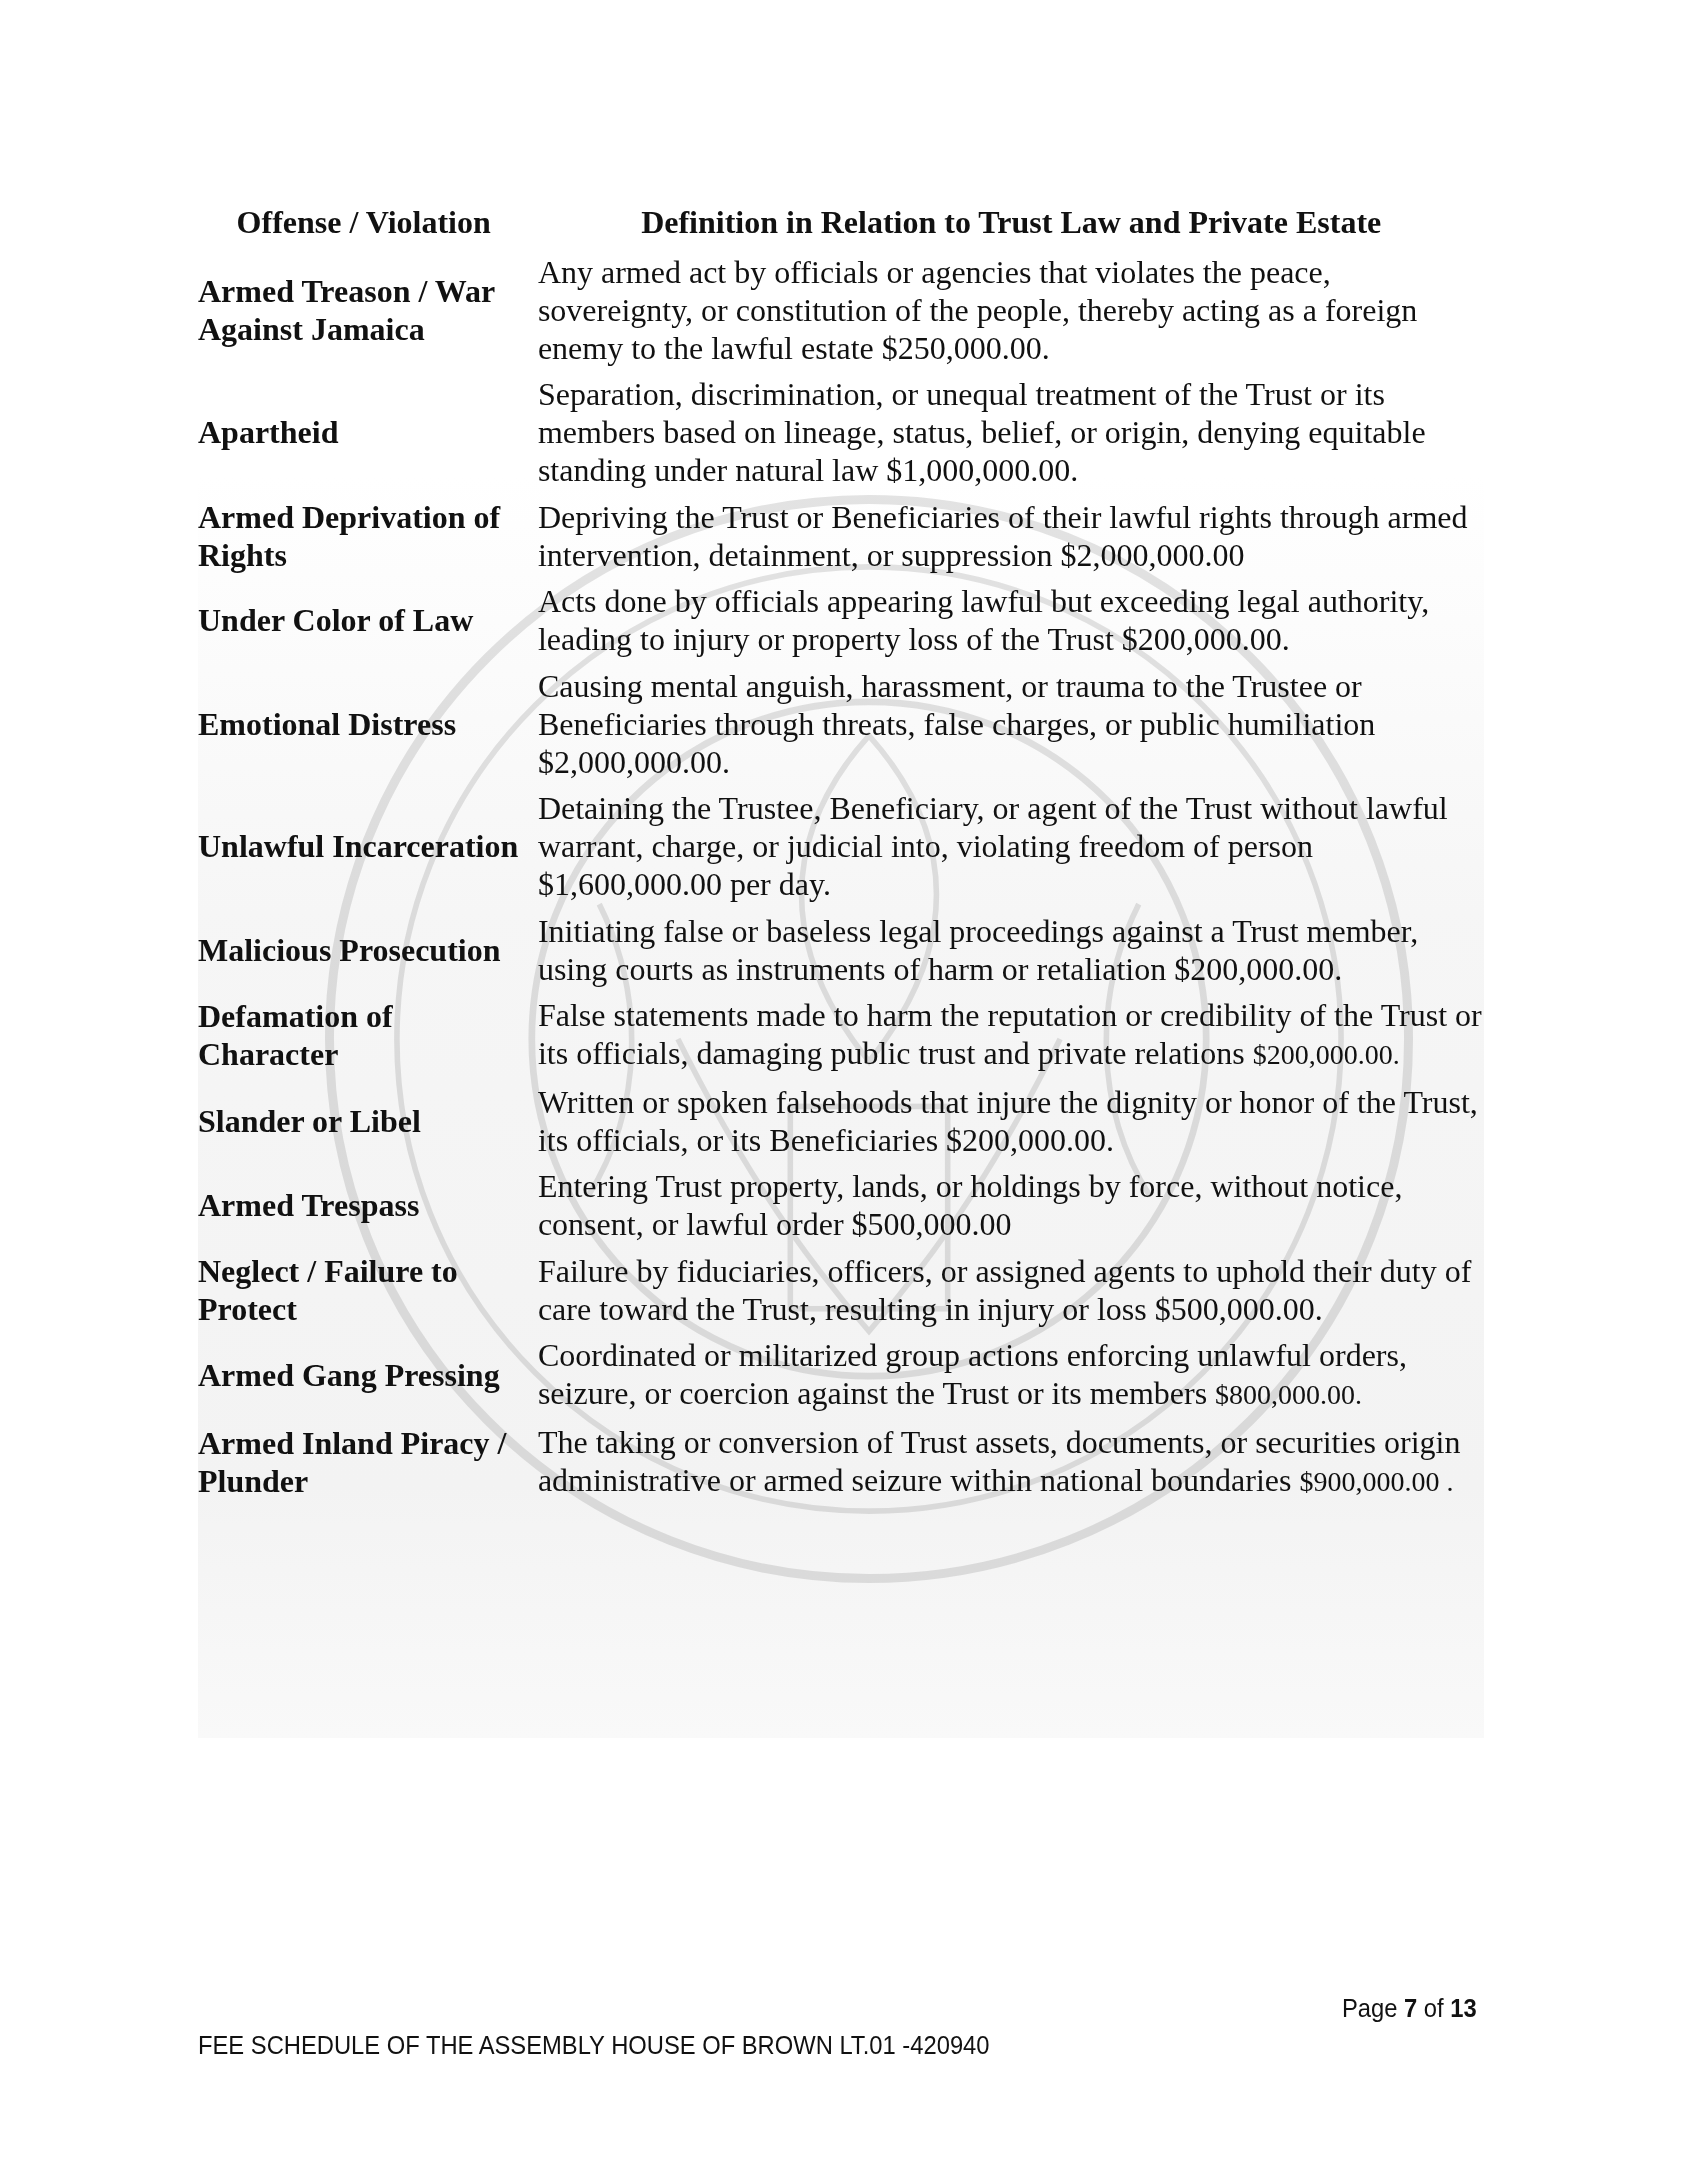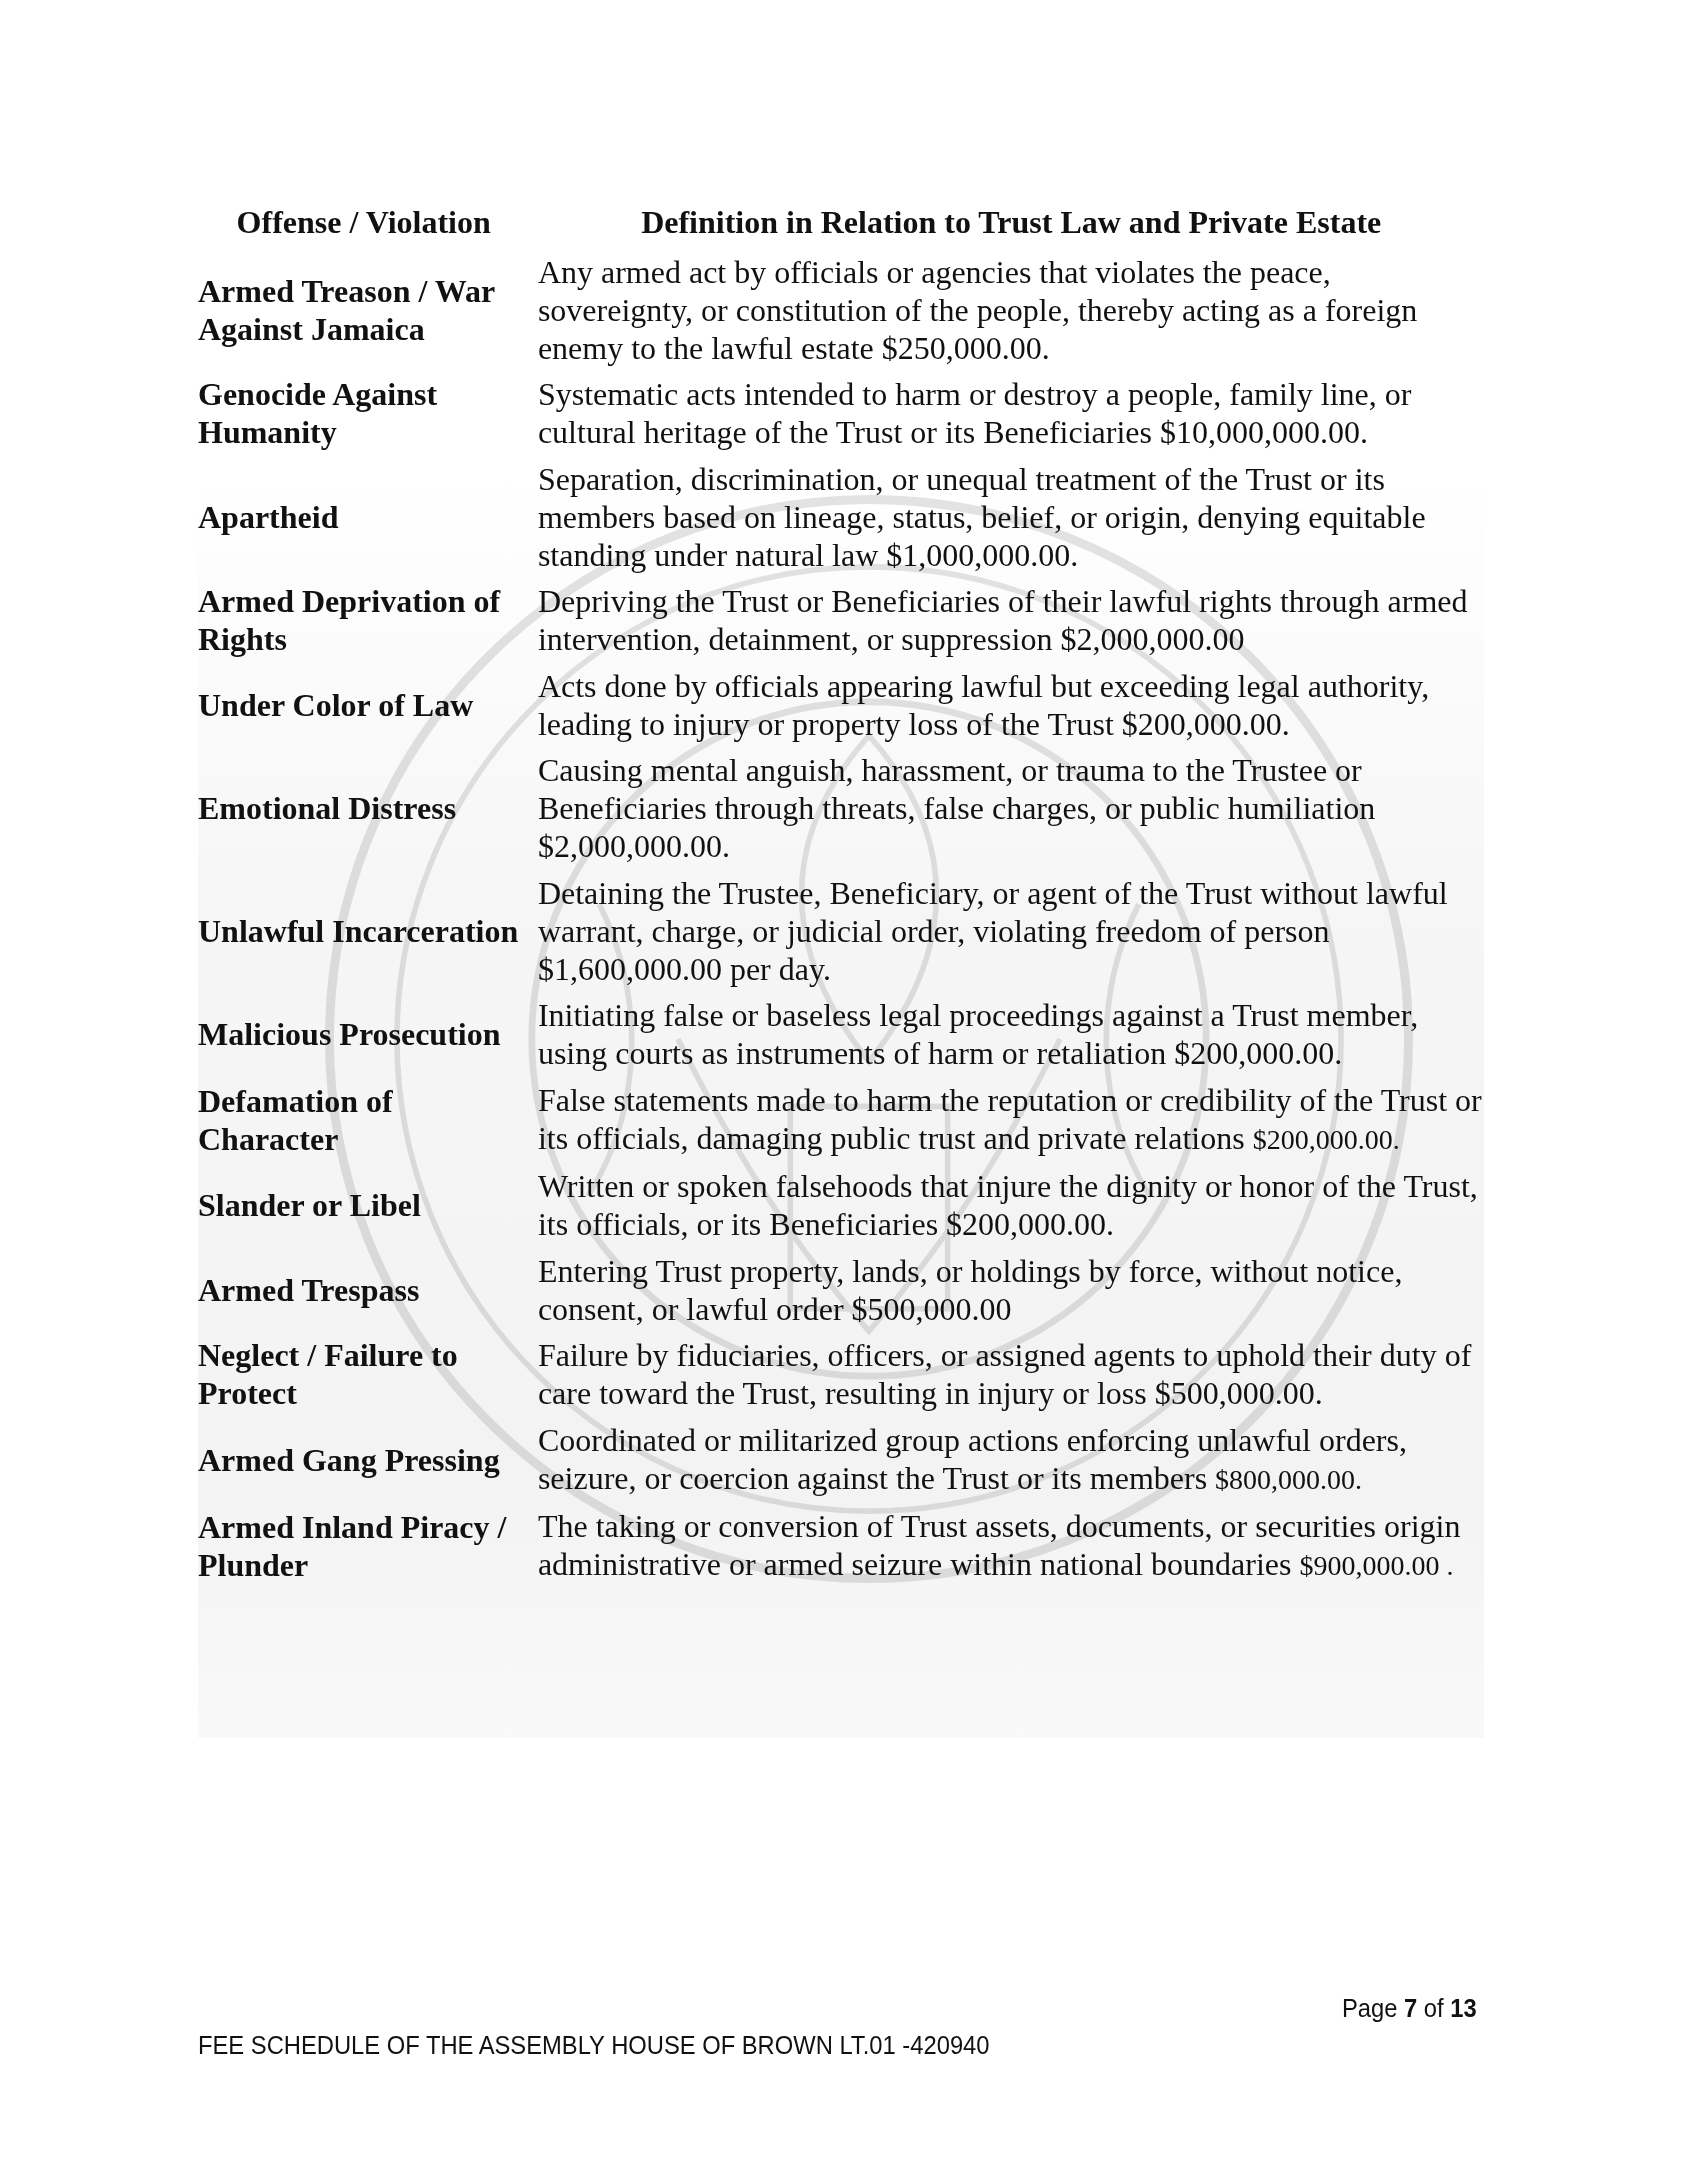--- a/index.html
+++ b/index.html
@@ -61,42 +61,38 @@
         <th class="col-offense">Offense / Violation</th>
         <th>Definition in Relation to Trust Law and Private Estate</th>
       </tr>
     </thead>
     <tbody id="fee-rows">
         <tr>
           <td class="offense">Armed Treason / War Against Jamaica</td>
           <td class="definition"><span>Any armed act by officials or agencies that violates the peace, sovereignty, or constitution of the people, thereby acting as a foreign enemy to the lawful estate </span><span class="fee">$250,000.00.</span><span></span></td>
         </tr>
         <tr>
-          <td class="offense">Genocide Against Humanity</td>
-          <td class="definition"><span>Systematic acts intended to harm or destroy a people, family line, or cultural heritage of the Trust or its Beneficiaries </span><span class="fee">$10,000,000.00.</span><span></span></td>
-        </tr>
-        <tr>
           <td class="offense">Apartheid</td>
           <td class="definition"><span>Separation, discrimination, or unequal treatment of the Trust or its members based on lineage, status, belief, or origin, denying equitable standing under natural law </span><span class="fee">$1,000,000.00.</span><span></span></td>
         </tr>
         <tr>
           <td class="offense">Armed Deprivation of Rights</td>
           <td class="definition"><span>Depriving the Trust or Beneficiaries of their lawful rights through armed intervention, detainment, or suppression </span><span class="fee">$2,000,000.00</span><span></span></td>
         </tr>
         <tr>
           <td class="offense">Under Color of Law</td>
           <td class="definition"><span>Acts done by officials appearing lawful but exceeding legal authority, leading to injury or property loss of the Trust </span><span class="fee">$200,000.00.</span><span></span></td>
         </tr>
         <tr>
           <td class="offense">Emotional Distress</td>
           <td class="definition"><span>Causing mental anguish, harassment, or trauma to the Trustee or Beneficiaries through threats, false charges, or public humiliation </span><span class="fee">$2,000,000.00.</span><span></span></td>
         </tr>
         <tr>
           <td class="offense">Unlawful Incarceration</td>
-          <td class="definition"><span>Detaining the Trustee, Beneficiary, or agent of the Trust without lawful warrant, charge, or judicial order, violating freedom of person </span><span class="fee">$1,600,000.00 per day</span><span>.</span></td>
+          <td class="definition"><span>Detaining the Trustee, Beneficiary, or agent of the Trust without lawful warrant, charge, or judicial into, violating freedom of person </span><span class="fee">$1,600,000.00 per day</span><span>.</span></td>
         </tr>
         <tr>
           <td class="offense">Malicious Prosecution</td>
           <td class="definition"><span>Initiating false or baseless legal proceedings against a Trust member, using courts as instruments of harm or retaliation </span><span class="fee">$200,000.00.</span><span></span></td>
         </tr>
         <tr>
           <td class="offense">Defamation of Character</td>
           <td class="definition"><span>False statements made to harm the reputation or credibility of the Trust or its officials, damaging public trust and private relations </span><span class="fee small">$200,000.00.</span><span></span></td>
         </tr>
         <tr>

